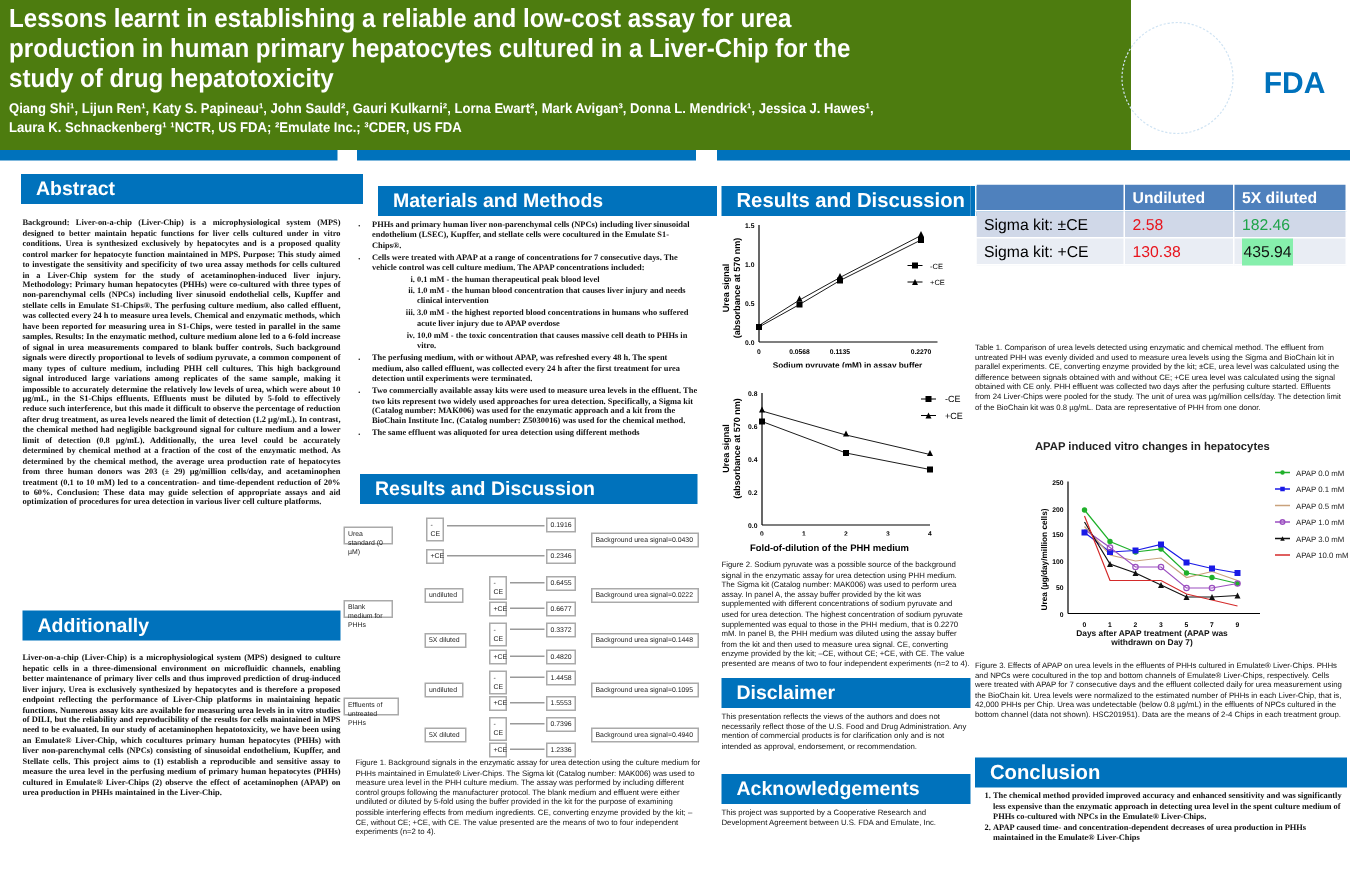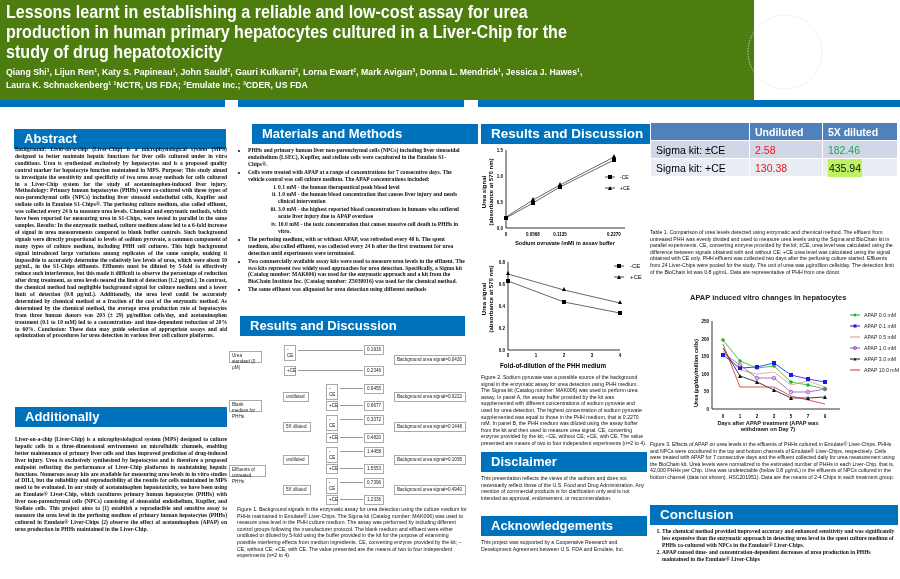--- a/index.html
+++ b/index.html
@@ -32,27 +32,28 @@
   <div class="title">Lessons learnt in establishing a reliable and low-cost assay for urea
 production in human primary hepatocytes cultured in a Liver-Chip for the
 study of drug hepatotoxicity</div>
   <div class="authors">Qiang Shi¹, Lijun Ren¹, Katy S. Papineau¹, John Sauld², Gauri Kulkarni², Lorna Ewart², Mark Avigan³, Donna L. Mendrick¹, Jessica J. Hawes¹,
 Laura K. Schnackenberg¹    ¹NCTR, US FDA; ²Emulate Inc.; ³CDER, US FDA</div>
   <svg class="hhs-logo" viewBox="0 0 80 80">
     <circle cx="40" cy="40" r="37" fill="none" stroke="#cfe3f3" stroke-width="0.8" stroke-dasharray="1.5 1.2"></circle>
     <path d="M48 12 C40 22,46 30,36 40 C30 46,28 56,34 64 C38 58,44 56,50 54 C44 50,40 46,46 38 C52 30,50 22,56 14 Z" fill="#fff"></path>
     <path d="M26 58 C34 54,44 56,54 52 C46 60,36 64,26 58 Z" fill="#fff"></path>
   </svg>
+  <div class="fda-logo">FDA</div>
 </div>
 
 <div class="band" style="left:0;width:225px"></div>
 <div class="band" style="left:238px;width:226px"></div>
 <div class="band" style="left:478px;width:422px"></div>
 
-<div class="sechead" style="left:14px;top:129px;width:212px">Abstract</div>
+<div class="sechead" style="left:14px;top:116px;width:228px">Abstract</div>
 <div class="body-text" style="left:15px;top:146px;width:212px">Background: Liver-on-a-chip (Liver-Chip) is a microphysiological system (MPS) designed to better maintain hepatic functions for liver cells cultured under in vitro conditions. Urea is synthesized exclusively by hepatocytes and is a proposed quality control marker for hepatocyte function maintained in MPS. Purpose: This study aimed to investigate the sensitivity and specificity of two urea assay methods for cells cultured in a Liver-Chip system for the study of acetaminophen-induced liver injury. Methodology: Primary human hepatocytes (PHHs) were co-cultured with three types of non-parenchymal cells (NPCs) including liver sinusoid endothelial cells, Kupffer and stellate cells in Emulate S1-Chips®. The perfusing culture medium, also called effluent, was collected every 24 h to measure urea levels. Chemical and enzymatic methods, which have been reported for measuring urea in S1-Chips, were tested in parallel in the same samples. Results: In the enzymatic method, culture medium alone led to a 6-fold increase of signal in urea measurements compared to blank buffer controls. Such background signals were directly proportional to levels of sodium pyruvate, a common component of many types of culture medium, including PHH cell cultures. This high background signal introduced large variations among replicates of the same sample, making it impossible to accurately determine the relatively low levels of urea, which were about 10 µg/mL, in the S1-Chips effluents. Effluents must be diluted by 5-fold to effectively reduce such interference, but this made it difficult to observe the percentage of reduction after drug treatment, as urea levels neared the limit of detection (1.2 µg/mL). In contrast, the chemical method had negligible background signal for culture medium and a lower limit of detection (0.8 µg/mL). Additionally, the urea level could be accurately determined by chemical method at a fraction of the cost of the enzymatic method. As determined by the chemical method, the average urea production rate of hepatocytes from three human donors was 203 (± 29) µg/million cells/day, and acetaminophen treatment (0.1 to 10 mM) led to a concentration- and time-dependent reduction of 20% to 60%. Conclusion: These data may guide selection of appropriate assays and aid optimization of procedures for urea detection in various liver cell culture platforms.</div>
 
 <div class="sechead" style="left:15px;top:407px;width:212px">Additionally</div>
 <div class="body-text" style="left:15px;top:436px;width:212px">Liver-on-a-chip (Liver-Chip) is a microphysiological system (MPS) designed to culture hepatic cells in a three-dimensional environment on microfluidic channels, enabling better maintenance of primary liver cells and thus improved prediction of drug-induced liver injury. Urea is exclusively synthesized by hepatocytes and is therefore a proposed endpoint reflecting the performance of Liver-Chip platforms in maintaining hepatic functions. Numerous assay kits are available for measuring urea levels in in vitro studies of DILI, but the reliability and reproducibility of the results for cells maintained in MPS need to be evaluated. In our study of acetaminophen hepatotoxicity, we have been using an Emulate® Liver-Chip, which cocultures primary human hepatocytes (PHHs) with liver non-parenchymal cells (NPCs) consisting of sinusoidal endothelium, Kupffer, and Stellate cells. This project aims to (1) establish a reproducible and sensitive assay to measure the urea level in the perfusing medium of primary human hepatocytes (PHHs) cultured in Emulate® Liver-Chips (2) observe the effect of acetaminophen (APAP) on urea production in PHHs maintained in the Liver-Chip.</div>
 
 <div class="sechead" style="left:252px;top:124px;width:226px">Materials and Methods</div>
 <div class="body-text" style="left:240px;top:147px;width:225px;text-align:left">
   <ul class="mm">
     <li>PHHs and primary human liver non-parenchymal cells (NPCs) including liver sinusoidal endothelium (LSEC), Kupffer, and stellate cells were cocultured in the Emulate S1-Chips®.</li>
     <li><span>Cells were treated with APAP at a range of concentrations for 7 consecutive days. The vehicle control was cell culture medium. The APAP concentrations included:</span>
@@ -217,21 +218,21 @@
     <th>5X diluted</th>
   </tr>
   <tr>
     <td>Sigma kit: ±CE</td>
     <td style="color:#e8141c">2.58</td>
     <td style="color:#1fa44a">182.46</td>
   </tr>
   <tr>
     <td>Sigma kit: +CE</td>
     <td style="color:#e8141c">130.38</td>
-    <td><span style="background:#bef264;color:#111;padding:3px 1px">435.94</span></td>
+    <td><span style="background:#86efac;color:#111;padding:3px 1px">435.94</span></td>
   </tr>
 </tbody>
   </table>
 <div class="sans-small" style="left:650px;top:229px;width:248px">Table 1. Comparison of urea levels detected using enzymatic and chemical method. The effluent from untreated PHH was evenly divided and used to measure urea levels using the Sigma and BioChain kit in parallel experiments. CE, converting enzyme provided by the kit; ±CE, urea level was calculated using the difference between signals obtained with and without CE; +CE urea level was calculated using the signal obtained with CE only. PHH effluent was collected two days after the perfusing culture started. Effluents from 24 Liver-Chips were pooled for the study. The unit of urea was µg/million cells/day. The detection limit of the BioChain kit was 0.8 µg/mL. Data are representative of PHH from one donor.</div>
 
 <div style="position:absolute;left:690px;top:293px;font-size:7.5px;font-weight:bold;color:#222">APAP induced vitro changes in hepatocytes</div>
 <svg style="position:absolute;left:690px;top:305px" width="210" height="120">
   <text x="8" y="68" font-size="5.5" font-weight="bold" font-family="Liberation Sans" transform="rotate(-90 8 68)" text-anchor="middle">Urea (µg/day/million cells)</text>
   <line x1="22" y1="16" x2="22" y2="104" stroke="#000" stroke-width="0.8"></line>
   <line x1="22" y1="104" x2="150" y2="104" stroke="#000" stroke-width="0.8"></line>

